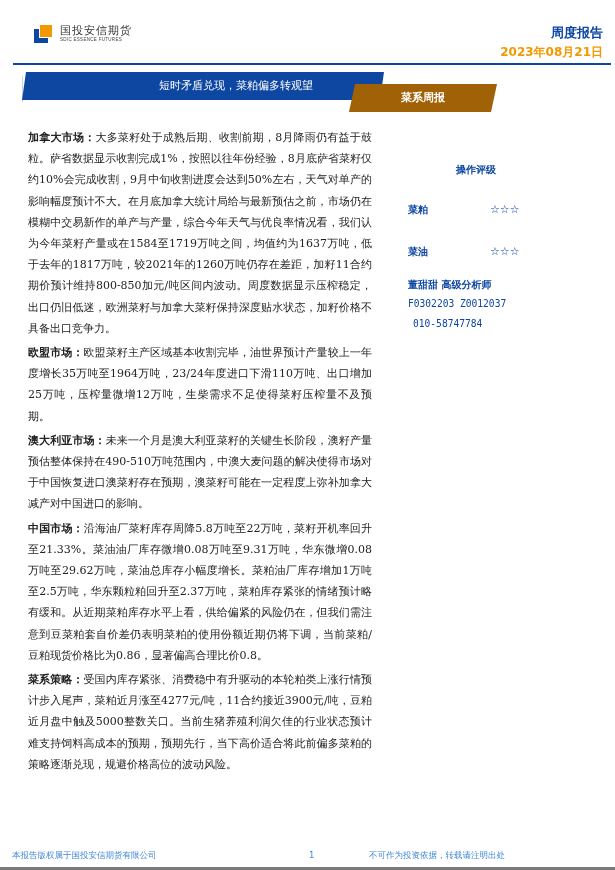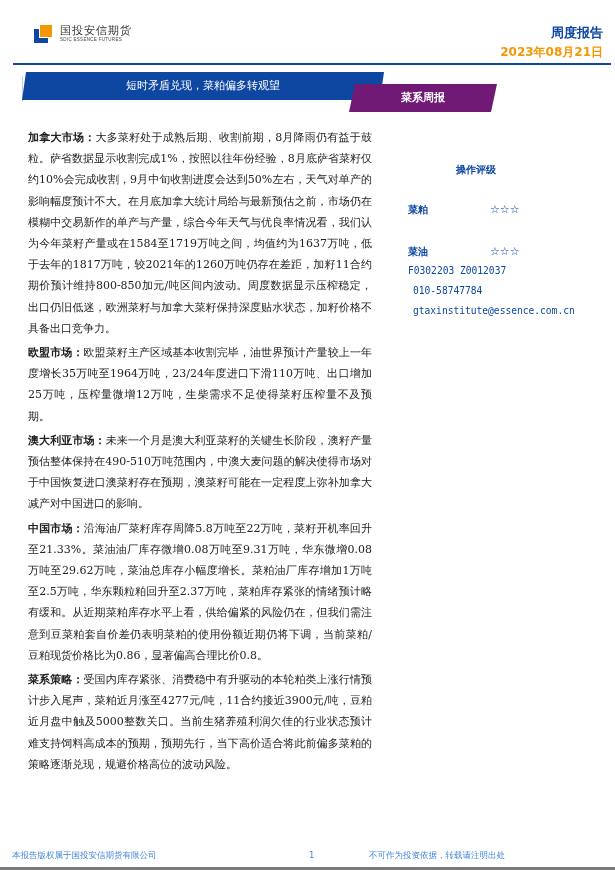--- a/index.html
+++ b/index.html
@@ -14,23 +14,23 @@
   .logo-cn { font-family: "DejaVu Sans", sans-serif; font-size: 11px; color: #333; letter-spacing: 1px; line-height: 13px; }
   .logo-en { font-family: "Liberation Sans", sans-serif; font-size: 4.5px; color: #444; letter-spacing: 0.3px; line-height: 6px; }
 
   .report-type { position: absolute; right: 12px; top: 24px; font-family: "DejaVu Sans", sans-serif; font-weight: bold; font-size: 13px; color: #0d47a1; }
   .report-date { position: absolute; right: 12px; top: 44px; font-family: "DejaVu Sans", sans-serif; font-weight: bold; font-size: 12px; color: #f39800; }
   .header-rule { position: absolute; left: 13px; top: 63px; width: 598px; height: 2px; background: #0d47a1; }
 
   .banner-blue { position: absolute; left: 22px; top: 72px; width: 362px; height: 28px; background: #0d47a1;
                  clip-path: polygon(4px 0, 100% 0, calc(100% - 4px) 100%, 0 100%); }
   .banner-blue-text { position: absolute; left: 0; top: 0; width: 100%; height: 28px; line-height: 28px; text-align: center;
-                      font-family: "DejaVu Sans", sans-serif; font-size: 11px; color: #ffffff; }
+                      font-family: "DejaVu Sans", sans-serif; font-size: 11px; color: #ffffff; padding-left: 33px; }
   .banner-left-edge { position: absolute; left: 22px; top: 76px; width: 1px; height: 26px; background: #c9d3e6; }
-  .banner-orange { position: absolute; left: 349px; top: 84px; width: 148px; height: 28px; background: #701a75;
+  .banner-orange { position: absolute; left: 349px; top: 84px; width: 148px; height: 28px; background: #a16207;
                    clip-path: polygon(6px 0, 100% 0, calc(100% - 6px) 100%, 0 100%); }
   .banner-orange-text { position: absolute; left: 0; top: 0; width: 100%; height: 28px; line-height: 28px; text-align: center;
                         font-family: "DejaVu Sans", sans-serif; font-weight: bold; font-size: 11px; color: #ffffff; }
 
   .body-col { position: absolute; left: 28px; top: 127px; width: 344px; font-size: 11px; line-height: 21.2px; color: #222; text-align: justify; }
   .body-col p { margin: 0 0 3px 0; }
   .body-col .lead { font-weight: bold; }
 
   .sidebar { position: absolute; left: 408px; top: 163px; width: 205px; color: #0d47a1; }
   .rating-title { font-family: "DejaVu Sans", sans-serif; font-weight: bold; font-size: 10px; margin-bottom: 6px; margin-left: 48px; }
@@ -93,23 +93,23 @@
 <div class="sidebar">
   <div class="rating-title">操作评级</div>
   <div class="rating-row">
     <span class="rname">菜粕</span>
     <span class="stars">☆☆☆</span>
   </div>
   <div class="rating-row">
     <span class="rname">菜油</span>
     <span class="stars">☆☆☆</span>
   </div>
+  <div class="analyst">董甜甜 高级分析师</div>
   <div class="mono">F0302203 Z0012037</div>
   <div class="mono indent">010-58747784</div>
-  <div class="mono indent">gtaxinstitute@essence.com.cn</div>
 </div>
 
 <div class="footer">
   <span class="footer-left">本报告版权属于国投安信期货有限公司</span>
   <span class="footer-page">1</span>
   <span class="footer-right">不可作为投资依据，转载请注明出处</span>
 </div>
 <div class="footer-rule"></div>
 
 </body></html>

